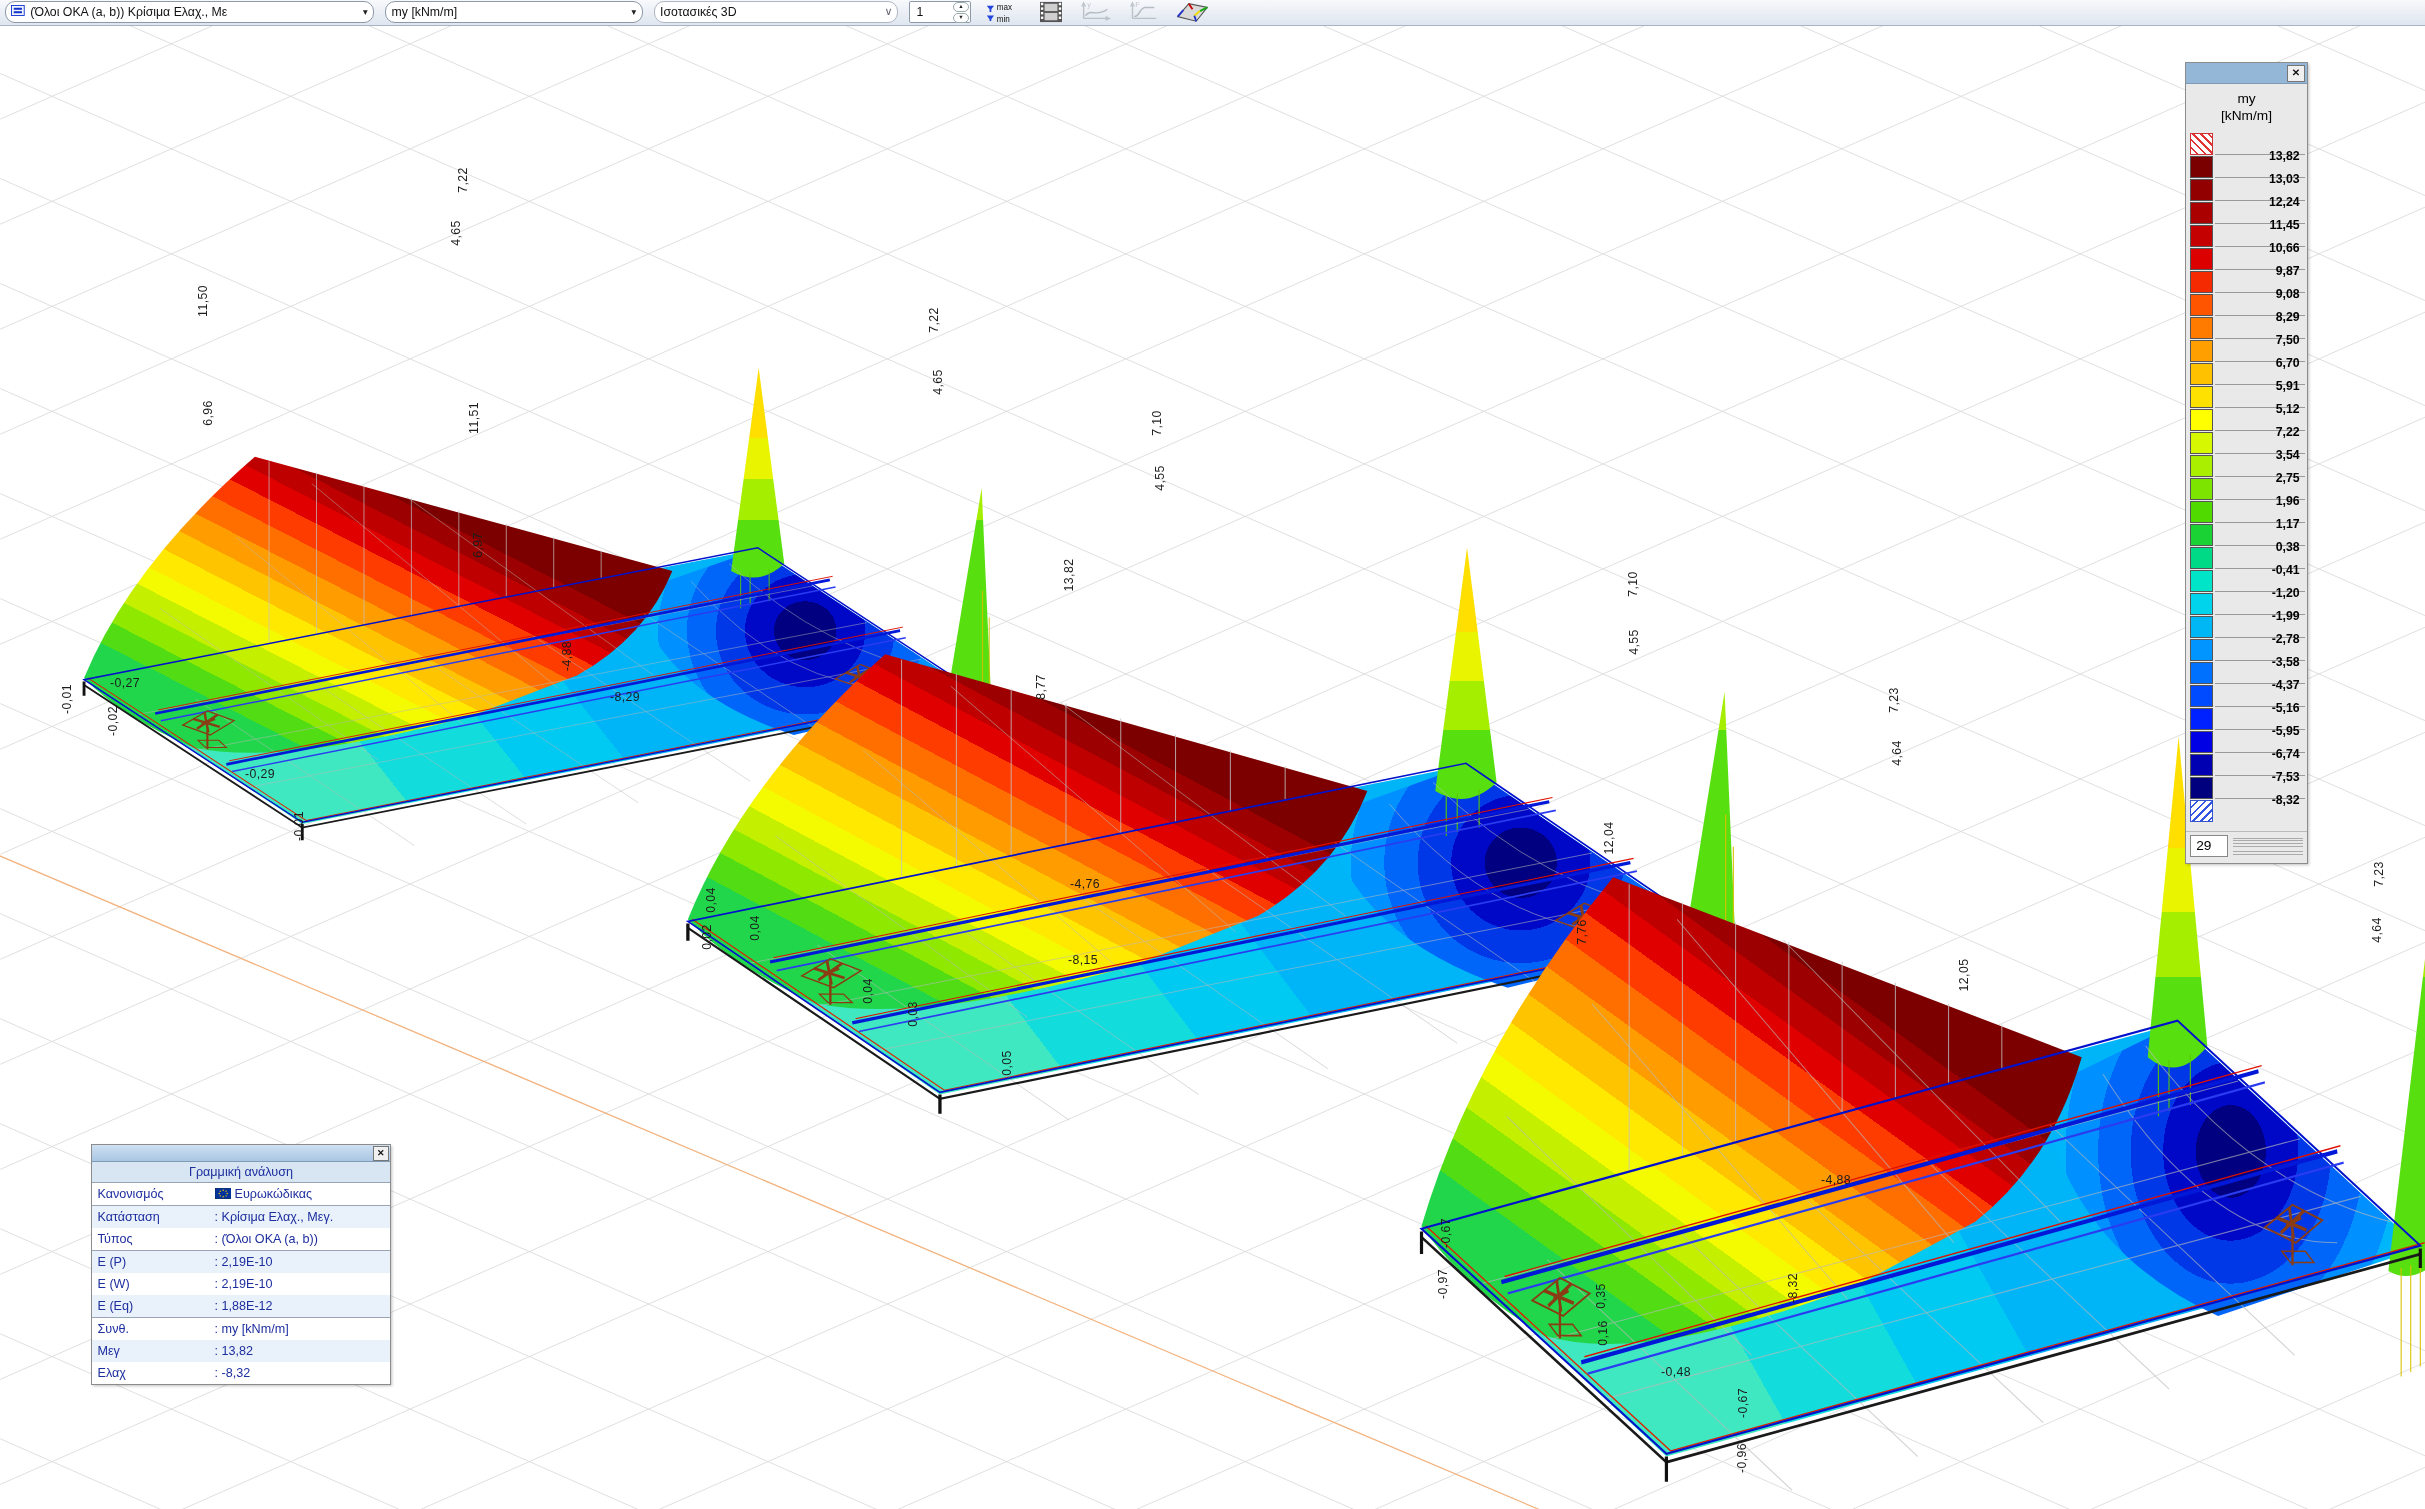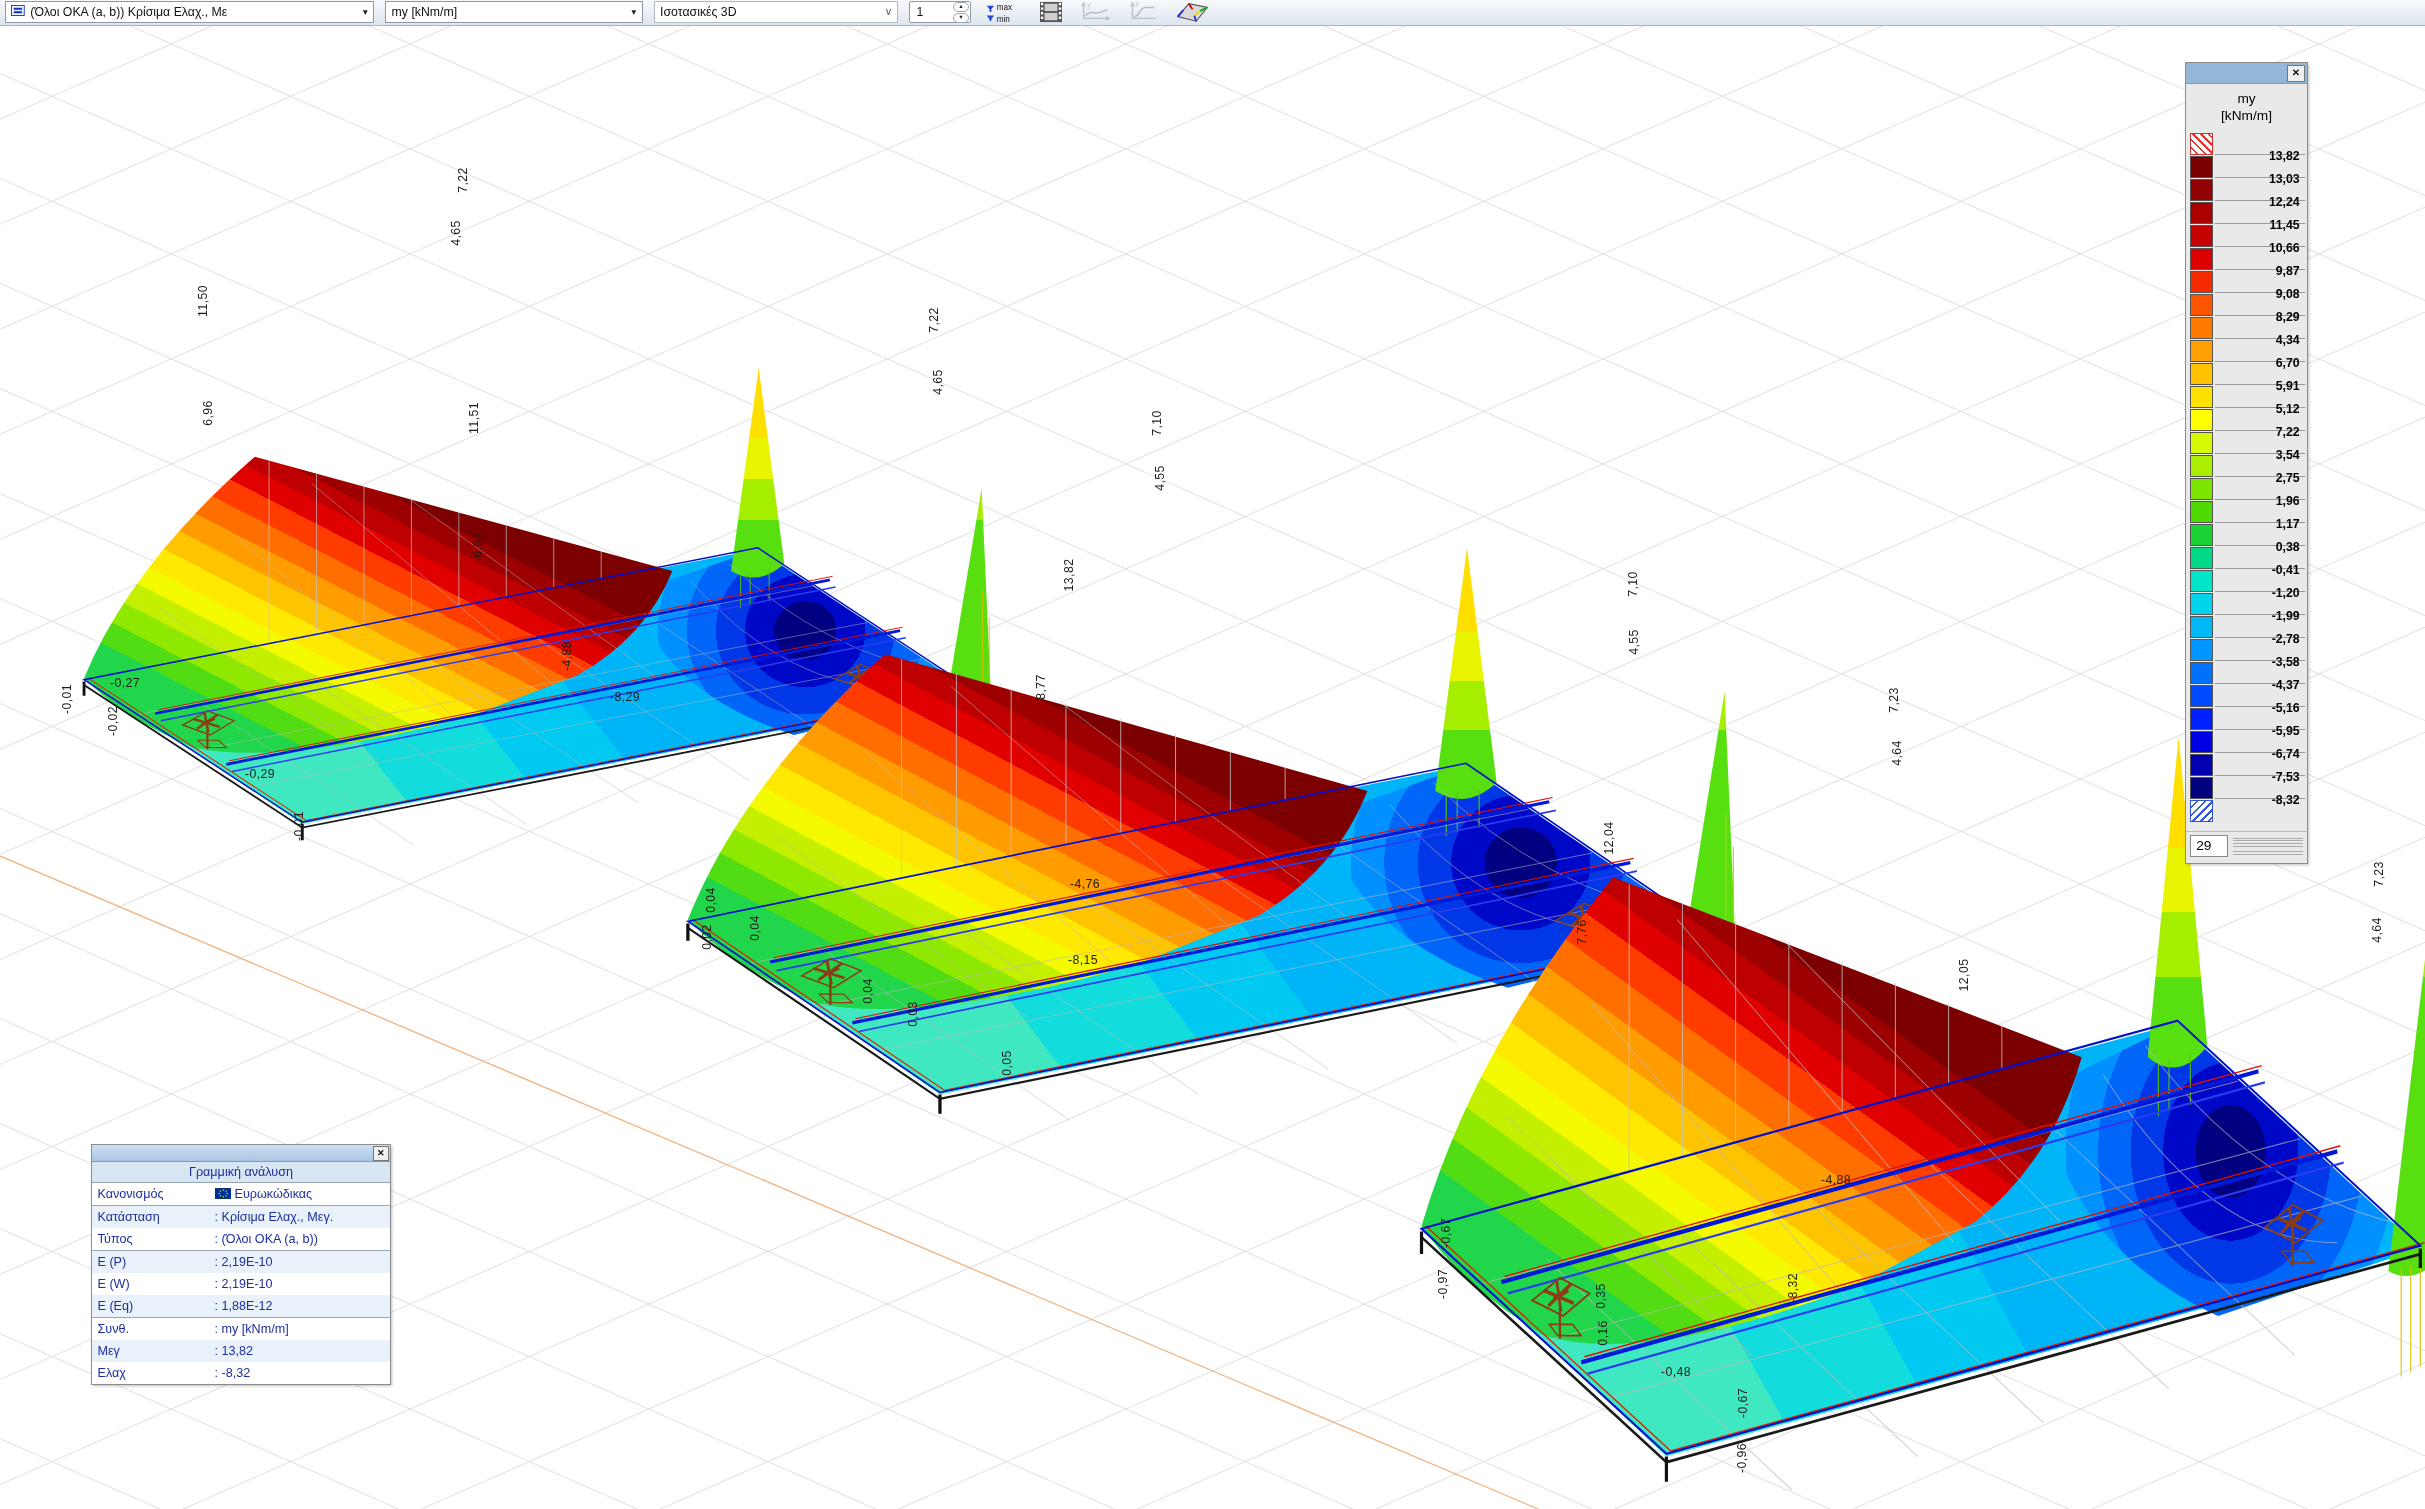--- a/index.html
+++ b/index.html
@@ -3,21 +3,21 @@
 <meta charset="utf-8">
 <style>
   html,body{margin:0;padding:0;background:#fff;}
   .app{position:relative;width:2426px;height:1510px;overflow:hidden;background:#ffffff;
        font-family:"Liberation Sans",sans-serif;-webkit-font-smoothing:antialiased;}
 
   
   .toolbar{position:absolute;left:0;top:0;width:2426px;height:25.6px;
            background:linear-gradient(#f7f9fc,#dfe6ef);border-bottom:0.9px solid #a9b3c2;
            display:flex;align-items:center;gap:11px;padding-left:4.6px;box-sizing:border-box;z-index:50;}
-  .combo{height:20px;background:#fff;border:0.9px solid #8d98a8;border-radius:0;
+  .combo{height:20px;background:#fff;border:0.9px solid #8d98a8;border-radius:10px;
          display:flex;align-items:center;font-size:12.3px;color:#111;padding:0 20px 0 5.5px;
          position:relative;white-space:nowrap;overflow:hidden;}
   .combo .arr{position:absolute;right:3.7px;top:5.5px;font-size:8.2px;color:#222;}
   .combo .chev{position:absolute;right:4.6px;top:2.7px;font-size:11px;color:#667;}
   .c1{width:342px;} .c2{width:230px;} .c3{width:217px;border-color:#aeb6c2;}
   .combo-icon{display:inline-block;margin-right:5.5px;flex:0 0 auto;}
   .spin{height:20px;width:60px;background:#fff;border:0.9px solid #8d98a8;border-radius:1.8px;
         display:flex;align-items:center;position:relative;}
   .spin .val{flex:1;font-size:12.3px;padding-left:6.4px;color:#111;}
   .spin .btns{width:18px;display:flex;flex-direction:column;gap:0.9px;align-items:center;}
@@ -462,21 +462,21 @@
           <span class="lval">9,08</span>
         </div>
         <div class="lrow">
           <div class="lsw" style="background: rgb(255, 84, 0);"></div>
           <div class="lline"></div>
           <span class="lval">8,29</span>
         </div>
         <div class="lrow">
           <div class="lsw" style="background: rgb(255, 123, 0);"></div>
           <div class="lline"></div>
-          <span class="lval">4,34</span>
+          <span class="lval">7,50</span>
         </div>
         <div class="lrow">
           <div class="lsw" style="background: rgb(255, 160, 0);"></div>
           <div class="lline"></div>
           <span class="lval">6,70</span>
         </div>
         <div class="lrow">
           <div class="lsw" style="background: rgb(255, 193, 0);"></div>
           <div class="lline"></div>
           <span class="lval">5,91</span>

